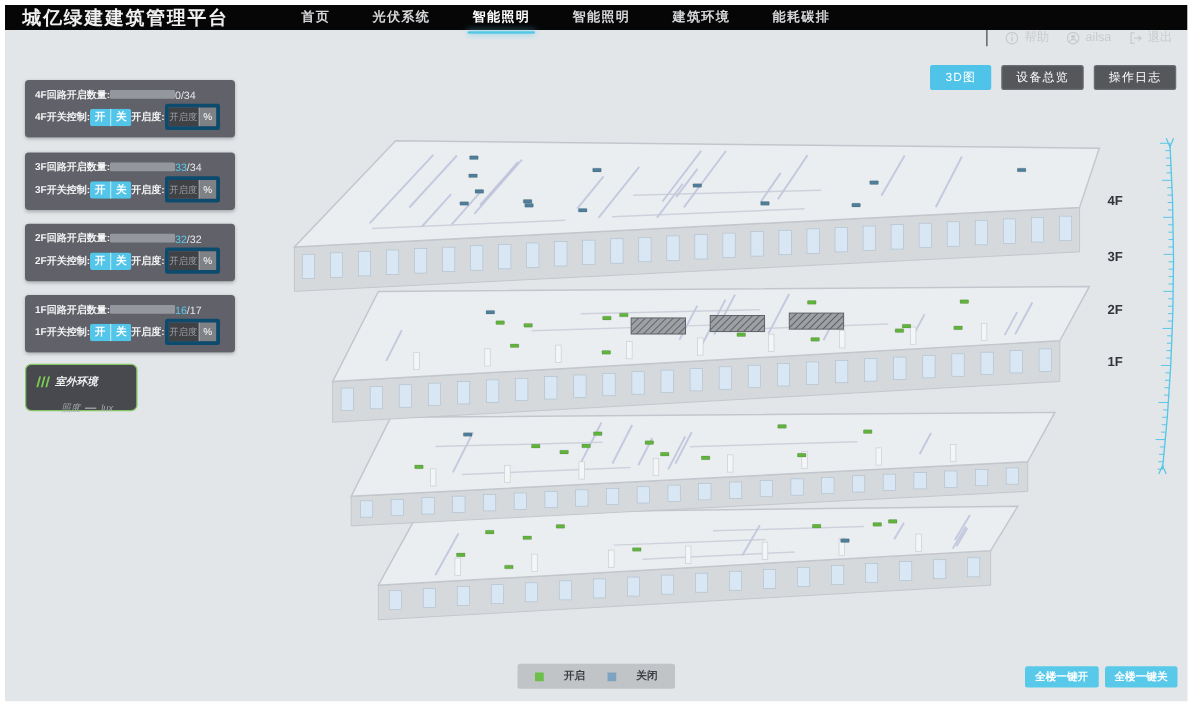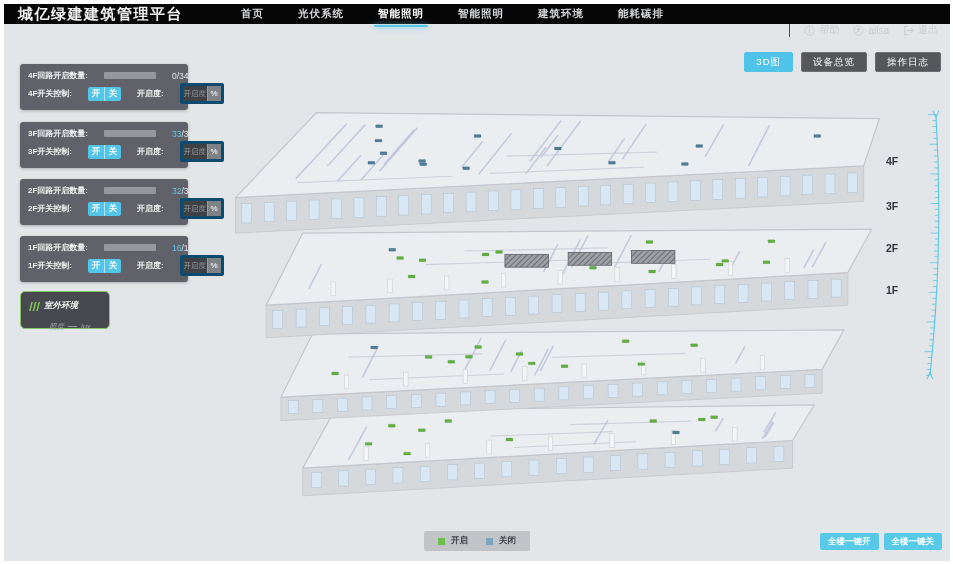--- a/index.html
+++ b/index.html
@@ -18,21 +18,21 @@
   .tb-link{display:flex;align-items:center;gap:4px;color:#c9cacc;font-size:10px;cursor:pointer;white-space:nowrap;}
   .tb-link svg{display:block;}
 
   
   .view-buttons{position:absolute;top:48px;right:9px;display:flex;gap:8px;z-index:20;}
   .vbtn{height:20px;padding:0 11px;font-size:9.5px;color:#fff;display:flex;align-items:center;justify-content:center;border-radius:2px;cursor:pointer;letter-spacing:1px;background:#55575b;border:1px solid #6a6d72;box-sizing:border-box;white-space:nowrap;}
   .vbtn.active{background:#4fc4e8;border-color:#4fc4e8;}
 
   
   .floor-panel{position:absolute;left:16px;width:168px;height:46px;background:rgba(78,80,86,.88);border-radius:3px;padding:6px 8px;box-sizing:border-box;display:flex;flex-direction:column;justify-content:space-between;z-index:20;box-shadow:0 1px 3px rgba(0,0,0,.25);}
-  .fp-row{display:flex;align-items:center;gap:16px;}
+  .fp-row{display:flex;align-items:center;gap:0;}
   .fp-label{color:#f2f3f4;font-size:8px;font-weight:bold;white-space:nowrap;}
   .bar-track{width:52px;height:7px;background:#94989e;border-radius:1px;overflow:hidden;flex:none;}
   .bar-fill{height:100%;width:0;background:repeating-linear-gradient(90deg,#4fc6e8 0 3px,rgba(79,198,232,.25) 3px 5px);}
   .bar-value{font-size:8.5px;color:#e4e6e8;white-space:nowrap;}
   .val-on.cyan{color:#59c9ea;}
   .switch-group{display:flex;border-radius:2px;overflow:hidden;flex:none;cursor:pointer;}
   .sw-btn{width:16px;height:14px;background:#52c5e9;color:#fff;font-size:8.5px;font-weight:bold;display:flex;align-items:center;justify-content:center;}
   .sw-btn + .sw-btn{border-left:1px solid rgba(255,255,255,.55);}
   .dim-group{display:flex;height:15px;border-radius:2px;overflow:hidden;border:3px solid #0c4a6e;flex:none;}
   .dim-input{width:24px;background:#3f4145;color:#9b9ea3;font-size:7.5px;display:flex;align-items:center;justify-content:center;white-space:nowrap;}
@@ -49,21 +49,21 @@
 
   
   .building-svg{position:absolute;left:0;top:0;width:100%;height:100%;z-index:5;}
 
   
   .floor-label{position:absolute;color:#32363c;font-size:10.5px;font-weight:bold;z-index:15;}
   .ruler-svg{position:absolute;right:0;top:0;width:40px;height:100%;z-index:15;}
 
   
   .legend{position:absolute;left:50%;transform:translateX(-50%);top:527px;height:20px;background:rgba(128,132,138,.35);border-radius:2px;display:flex;align-items:center;gap:18px;padding:0 14px;z-index:20;}
-  .legend-item{display:flex;align-items:center;gap:6px;}
+  .legend-item{display:flex;align-items:center;gap:16px;}
   .legend-swatch{width:7px;height:7px;flex:none;}
   .legend-label{font-size:8.5px;color:#3a3e44;font-weight:bold;white-space:nowrap;}
 
   
   .bulk-buttons{position:absolute;right:8px;top:529px;display:flex;gap:5px;z-index:20;font-weight:bold;}
   .bulk-btn{height:17px;padding:0 8px;background:#59c9ea;color:#fff;font-size:8.5px;border-radius:2px;display:flex;align-items:center;justify-content:center;cursor:pointer;white-space:nowrap;}
 </style>
 </head>
 <body>
 

